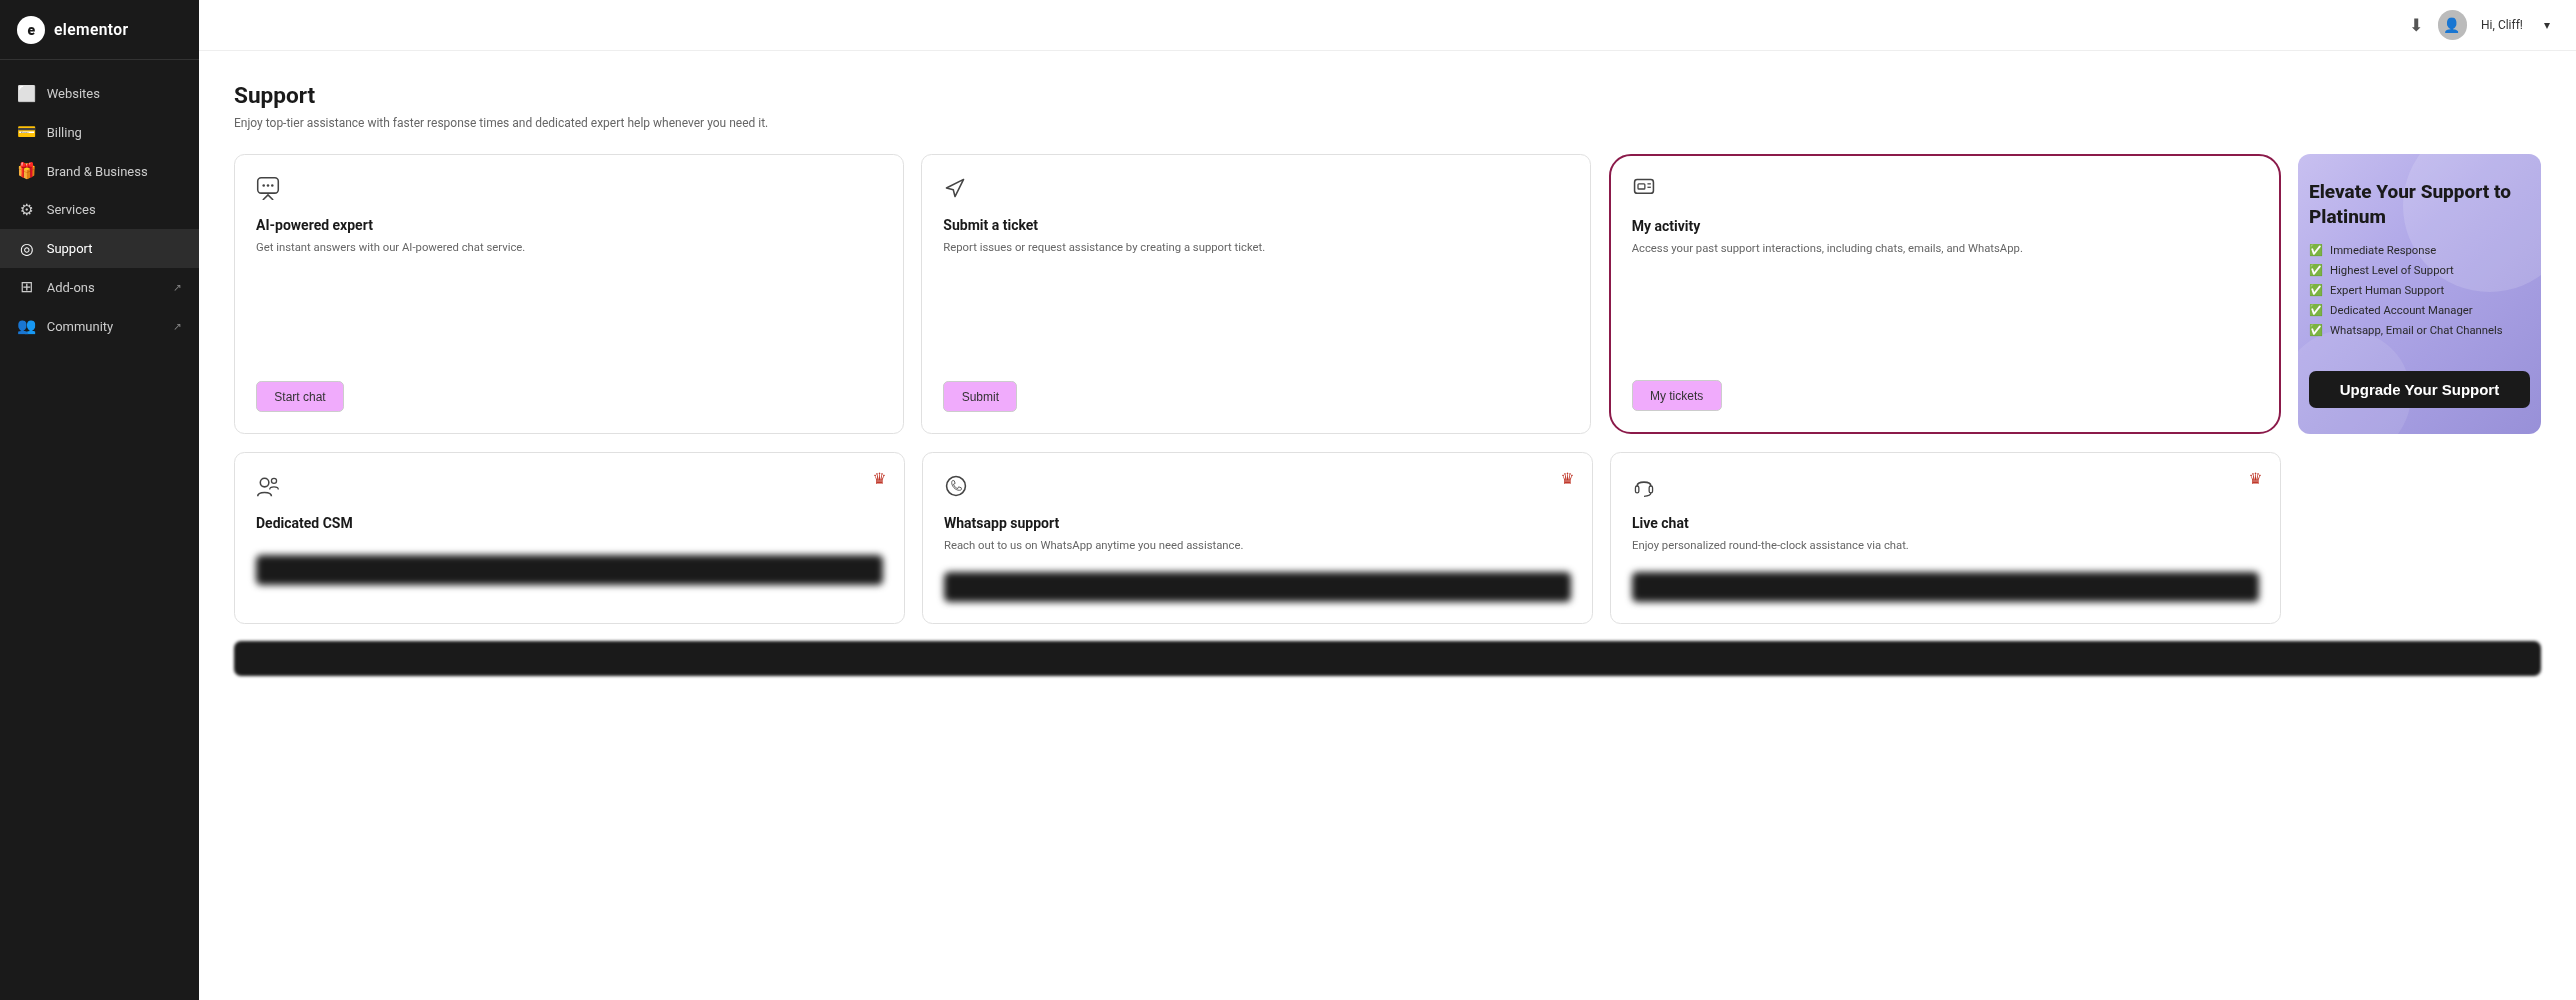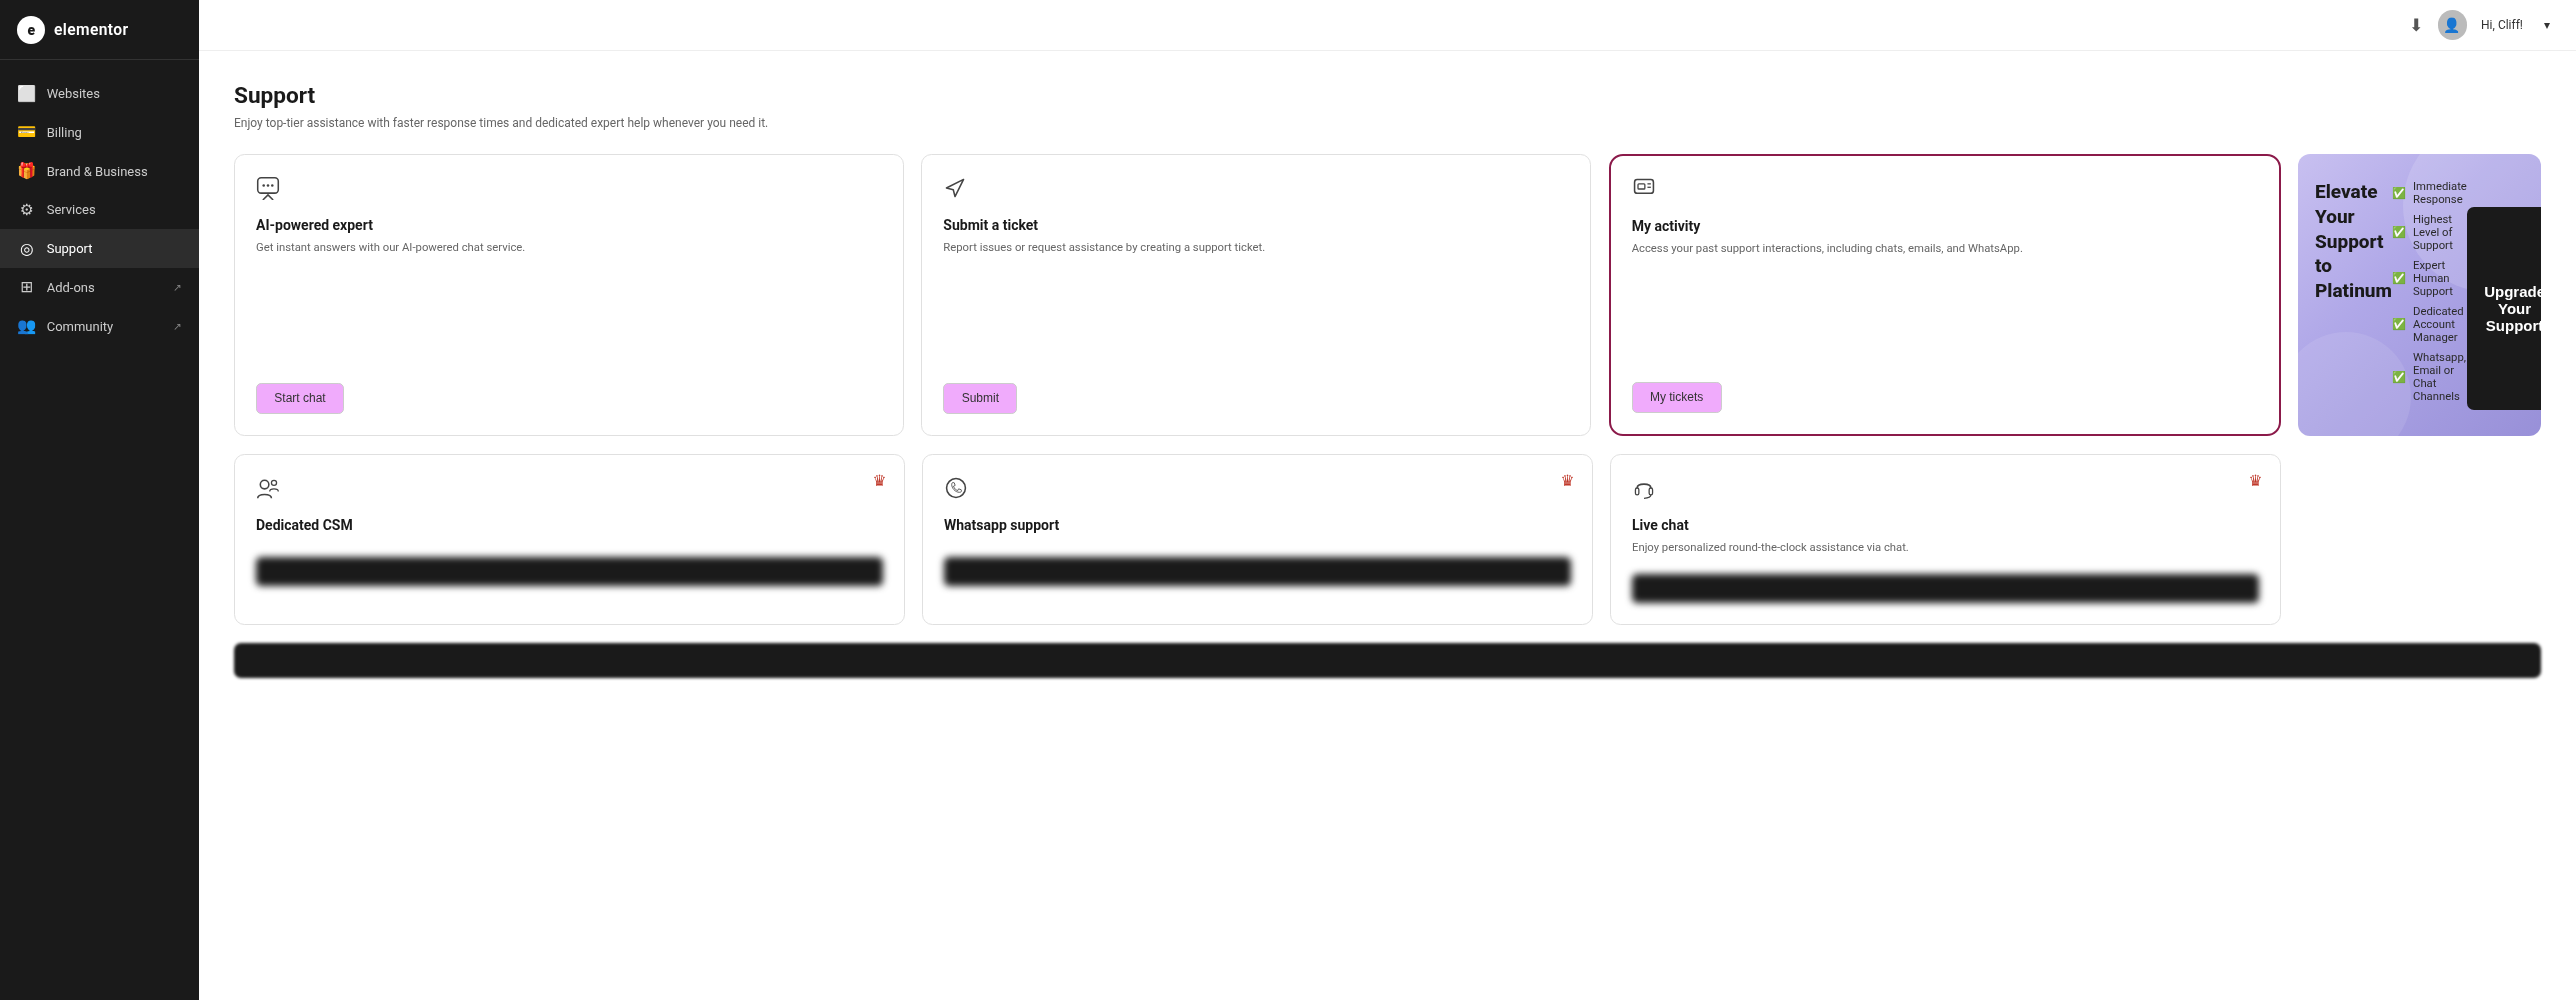--- a/index.html
+++ b/index.html
@@ -120,21 +120,21 @@
       border-radius: 10.4px;
       padding: 21px;
       flex: 1;
       display: flex;
       flex-direction: column;
       min-width: 0;
       position: relative;
     }
     .support-card.highlighted {
       border: 2.6px solid #8b1a4a;
-      border-radius: 14px;
+      border-radius: 22px;
     }
     .card-icon {
       font-size: 21px;
       margin-bottom: 12px;
       color: #444;
     }
     .card-crown {
       position: absolute;
       top: 17.3px;
       right: 17.3px;
@@ -175,24 +175,25 @@
       font-size: 12px;
       cursor: pointer;
       color: #fff;
       width: 100%;
     }
 
     
     .upgrade-card {
       background: linear-gradient(135deg, #c8c0f0 0%, #b0a8e8 40%, #9890d8 100%);
       border-radius: 12px;
-      padding: 26px 17px;
+      padding: 26px 11px;
       width: 243px;
       min-width: 226px;
       display: flex;
+      flex-direction: column;
       position: relative;
       overflow: hidden;
     }
     .upgrade-card::before {
       content: '';
       position: absolute;
       top: -35px;
       right: -35px;
       width: 173px;
       height: 173px;
@@ -416,20 +417,21 @@
 
       <div class="support-card">
         <div class="card-icon">
           <svg width="24" height="24" viewBox="0 0 28 28" fill="none">
             <circle cx="14" cy="14" r="11" stroke="#444" stroke-width="1.8" fill="none"></circle>
             <path d="M9 10 C9 8 10 7 12 8 L13 11 L11 12 C12 15 15 17 16 17 L17 15 L20 16 C21 18 20 19 18 19 C13 19 9 14 9 10Z" stroke="#444" stroke-width="1" fill="none"></path>
           </svg>
         </div>
         <span class="card-crown">♛</span>
         <div class="card-title">Whatsapp support</div>
+        <div class="card-desc">Reach out to us on WhatsApp anytime you need assistance.</div>
         <div class="card-btn-dark" style="filter:blur(3.5px); user-select:none;">&nbsp;</div>
       </div>
 
       <div class="support-card">
         <div class="card-icon">
           <svg width="24" height="24" viewBox="0 0 28 28" fill="none">
             <path d="M6 14 C6 8 22 8 22 14" stroke="#444" stroke-width="1.8" fill="none"></path>
             <rect x="4" y="14" width="4" height="8" rx="2" stroke="#444" stroke-width="1.5" fill="none"></rect>
             <rect x="20" y="14" width="4" height="8" rx="2" stroke="#444" stroke-width="1.5" fill="none"></rect>
             <path d="M22 22 C22 24 20 26 14 26" stroke="#444" stroke-width="1.5" fill="none"></path>

